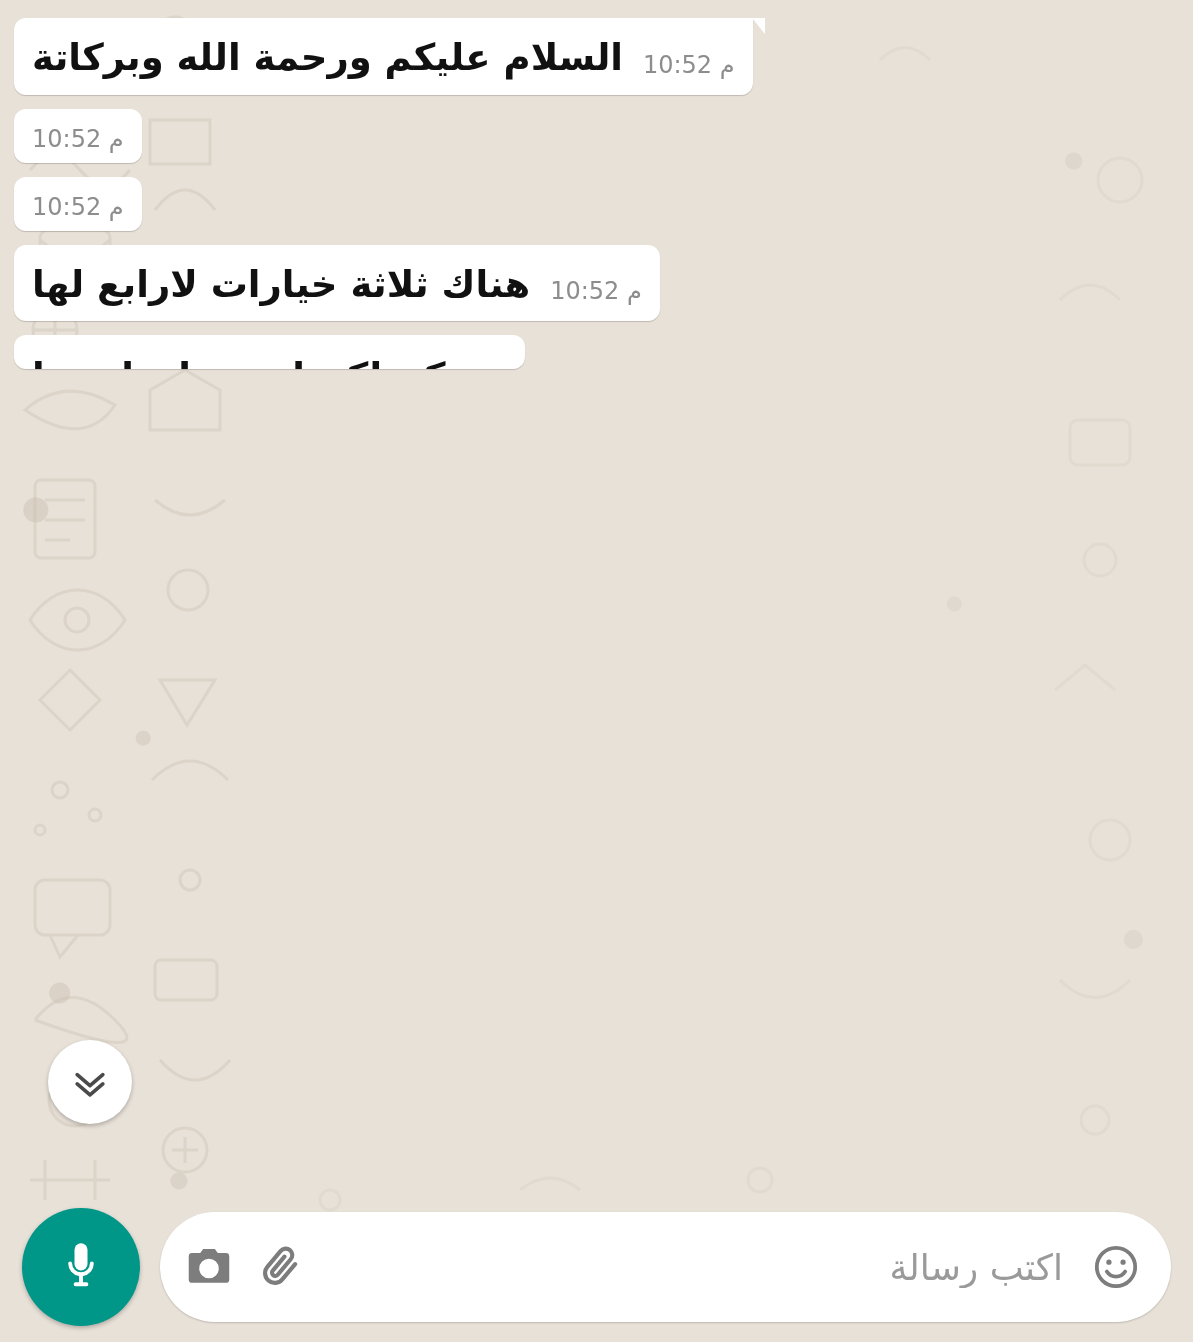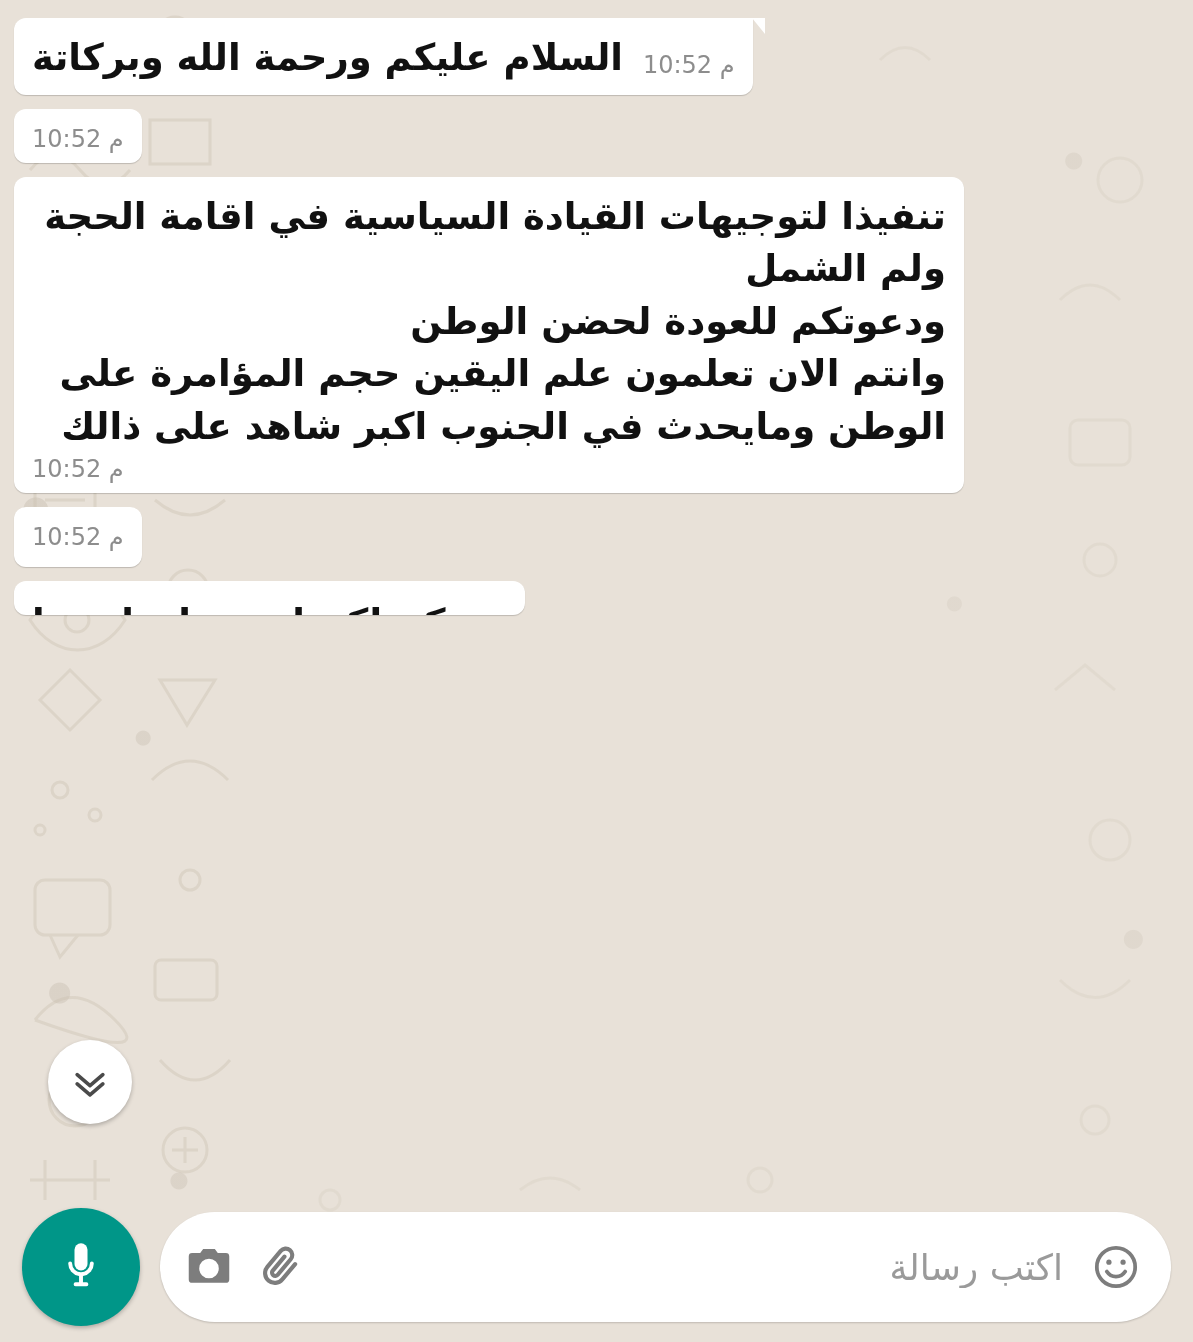--- a/index.html
+++ b/index.html
@@ -81,21 +81,21 @@
     border-left: 13px solid #ffffff;
     transform: scaleX(-1);
     right: -12px;
   }
 
   .msg-text {
     font-size: 37px;
     line-height: 1.42;
     color: #111111;
     font-weight: 700;
-    text-align: right;
+    text-align: left;
     white-space: pre-line;
     word-wrap: break-word;
   }
 
   .meta {
     display: flex;
     justify-content: flex-start;
     align-items: flex-end;
     margin-top: 2px;
     direction: ltr;
@@ -294,33 +294,30 @@
   <div class="bubble-row">
     <div class="bubble">
       <div class="meta">
         <span class="time">10:52 م</span>
       </div>
     </div>
   </div>
 
   <div class="bubble-row">
     <div class="bubble">
-      <div class="msg-text">تنفيذا لتوجيهات القيادة السياسية في اقامة الحجة
-ولم الشمل
-ودعوتكم للعودة لحضن الوطن
-وانتم الان تعلمون علم اليقين حجم المؤامرة على الوطن ومايحدث في الجنوب اكبر شاهد على ذالك</div>
       <div class="meta">
         <span class="time">10:52 م</span>
       </div>
     </div>
   </div>
 
   <div class="bubble-row">
     <div class="bubble">
       <div class="inline-wrap">
+        <div class="msg-text">هناك ثلاثة خيارات لارابع لها</div>
         <div class="meta">
           <span class="time">10:52 م</span>
         </div>
       </div>
     </div>
   </div>
 
   <div class="bubble-row clipped">
     <div class="bubble">
       <div class="msg-text">ومنكم لكم ان تختاروا منها</div>

